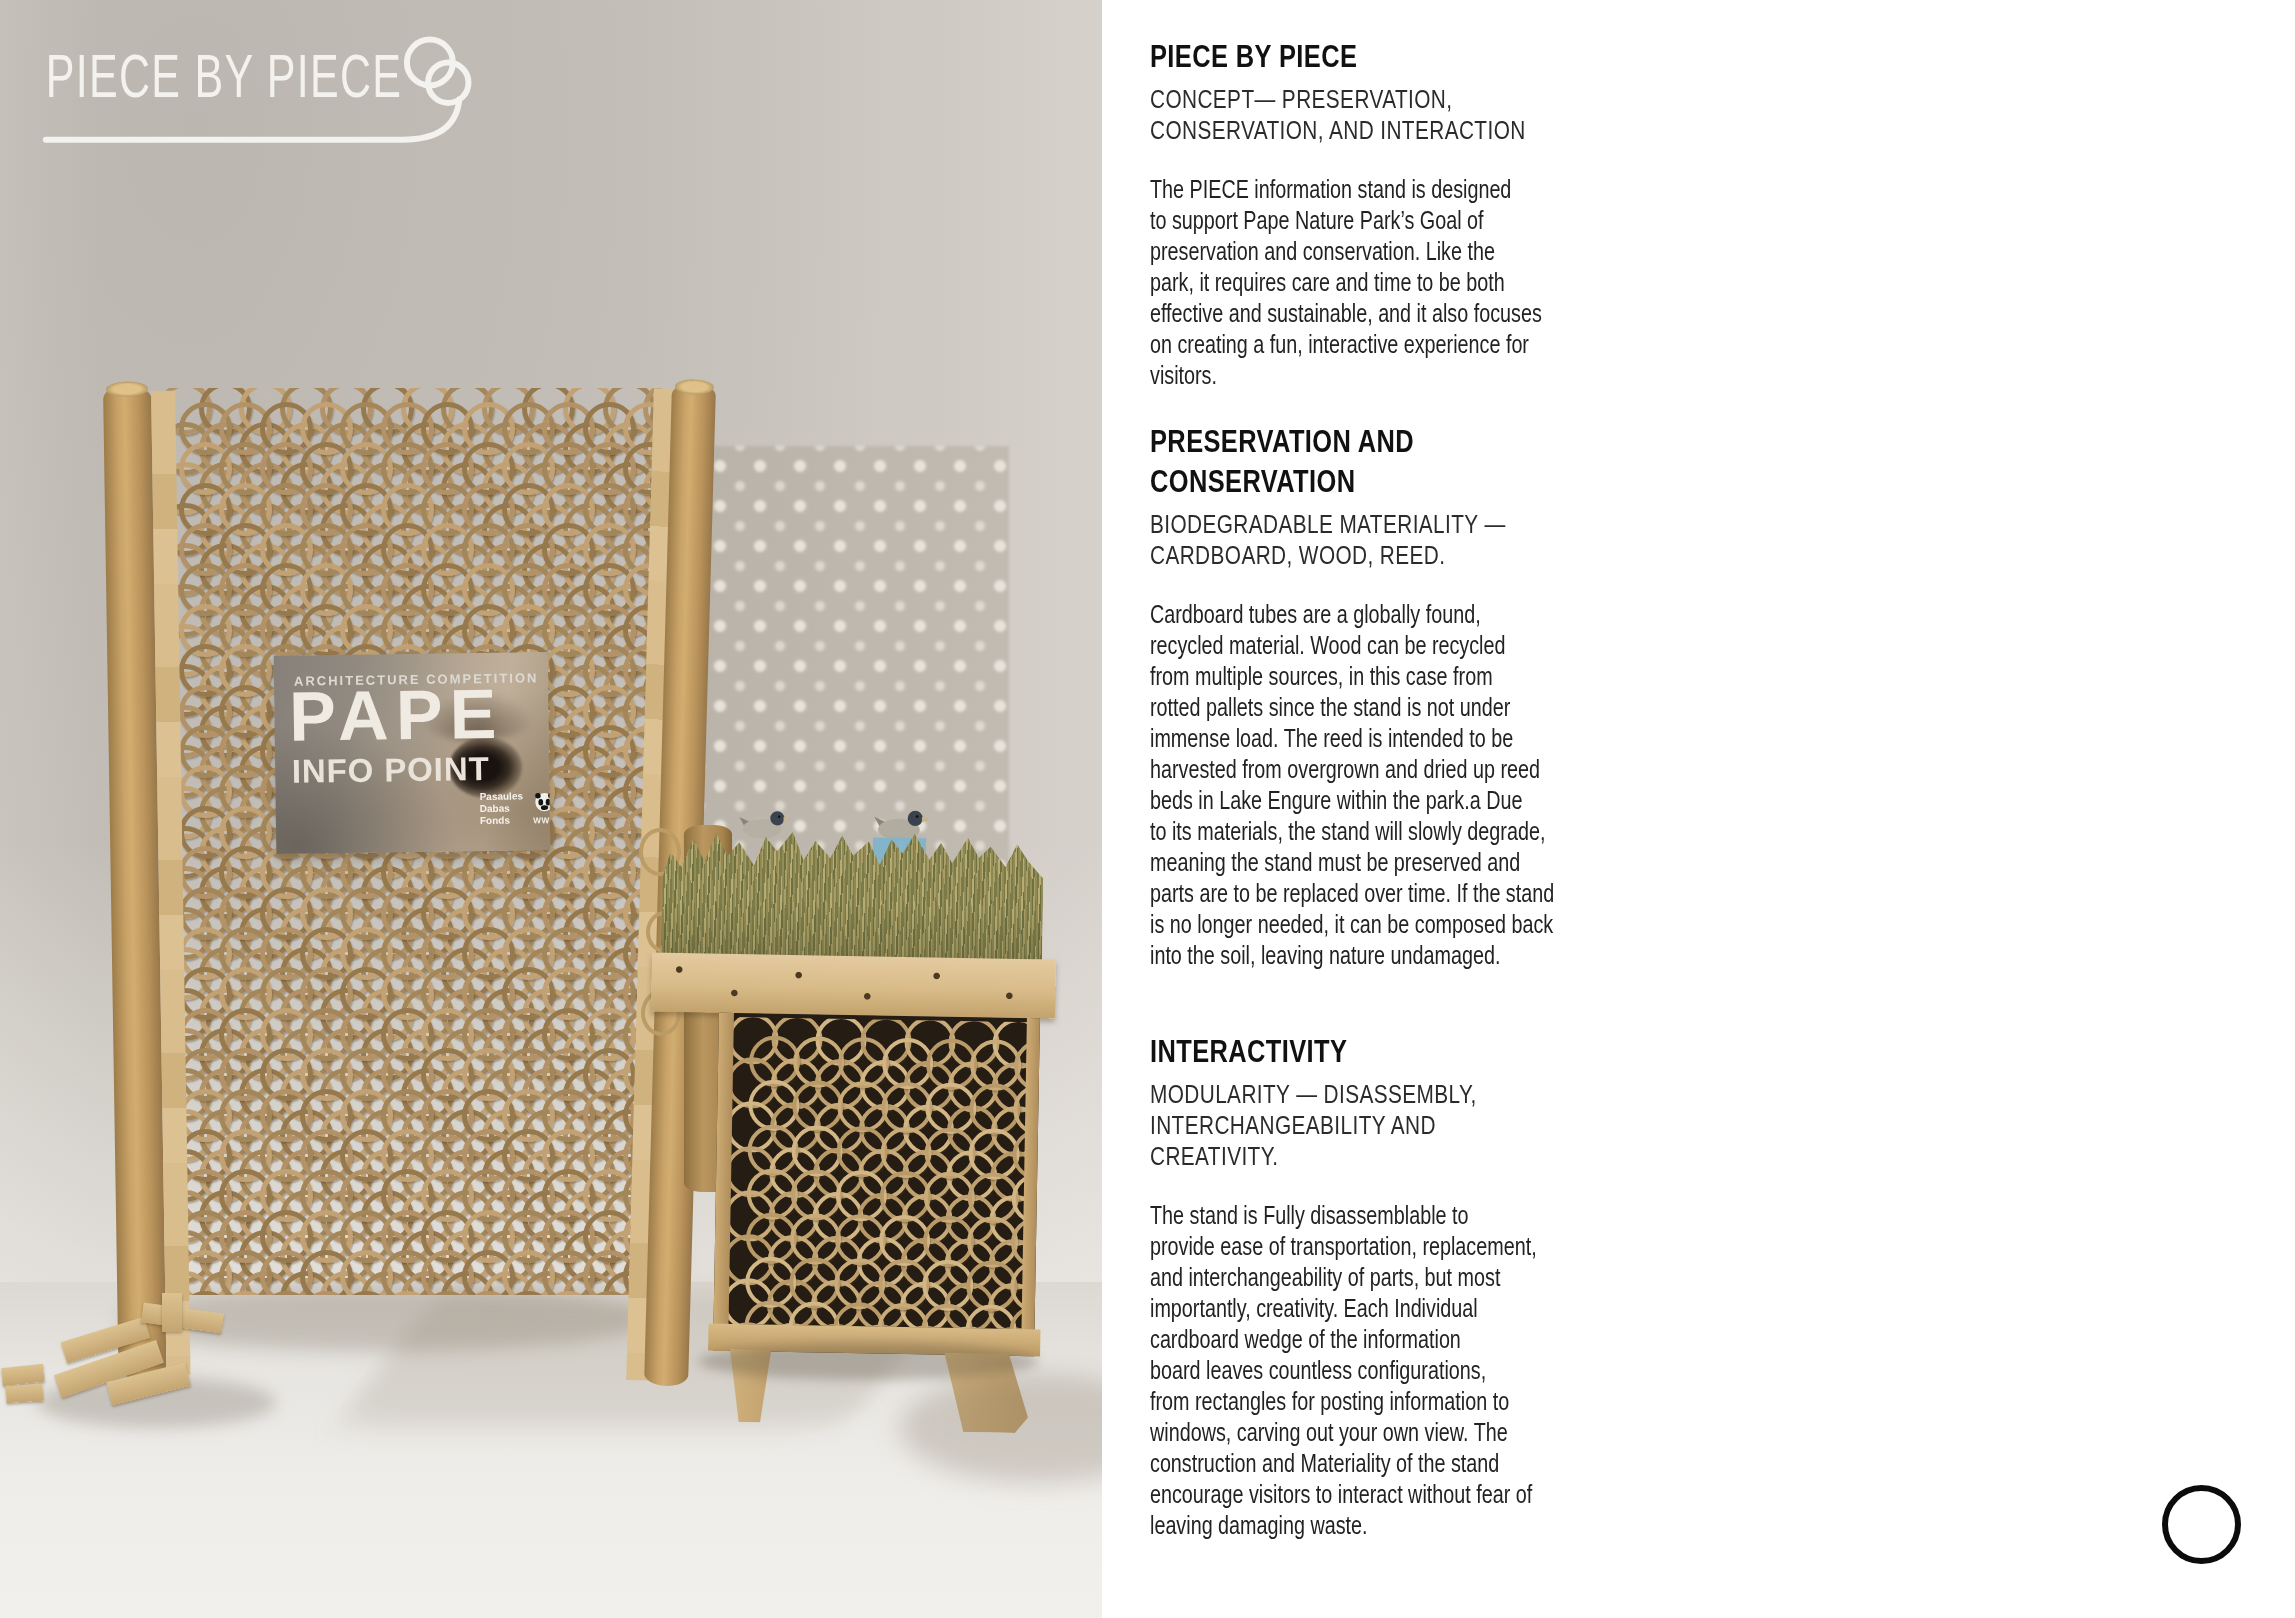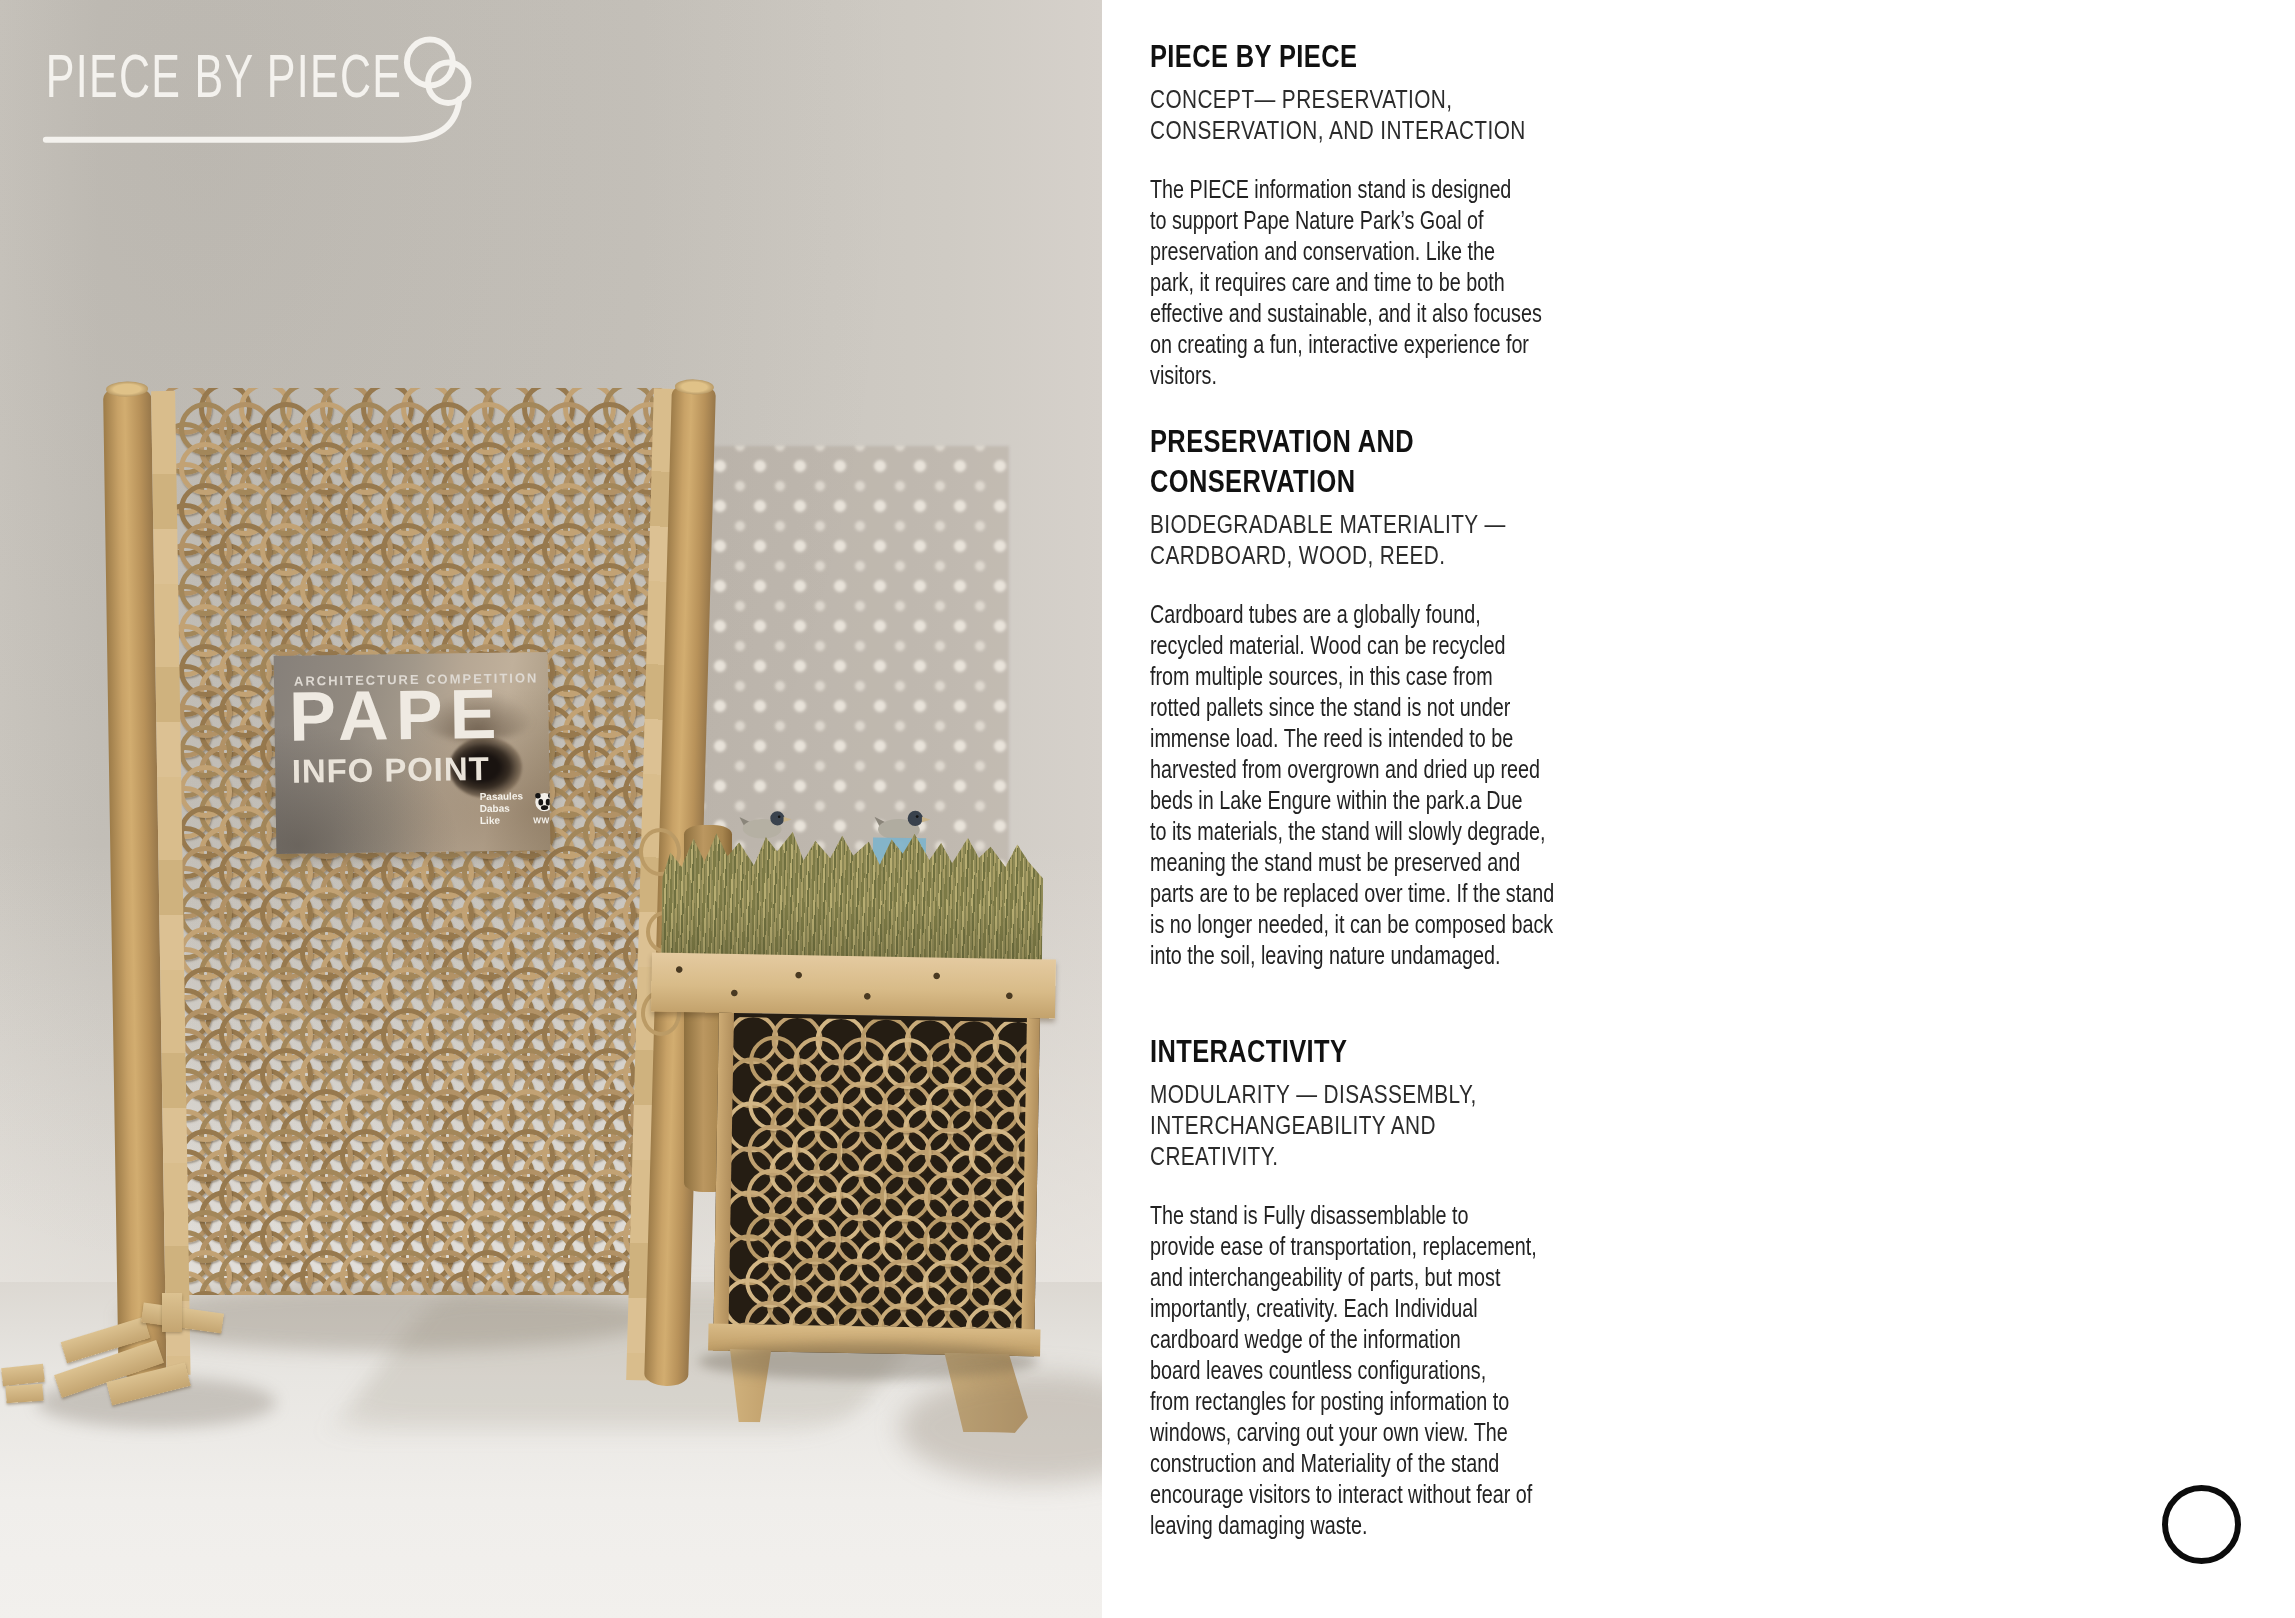--- a/index.html
+++ b/index.html
@@ -781,21 +781,21 @@
 
     <div class="poster">
       <div class="poster-brow"></div>
       <div class="poster-eye"></div>
       <div class="poster-kicker">ARCHITECTURE COMPETITION</div>
       <div class="poster-title">PAPE</div>
       <div class="poster-subtitle">INFO POINT</div>
       <div class="poster-org">
         <div class="org-lines">Pasaules
 Dabas
-Like</div>
+Fonds</div>
         <div class="wwf">
           <svg viewBox="0 0 30 26" width="27.5" height="24">
             <circle cx="15" cy="13" r="10" fill="#f2efe9"></circle>
             <circle cx="8" cy="6" r="3" fill="#141414"></circle>
             <circle cx="22" cy="6" r="3" fill="#141414"></circle>
             <ellipse cx="11" cy="13" rx="2.6" ry="3.6" fill="#141414"></ellipse>
             <ellipse cx="19" cy="13" rx="2.6" ry="3.6" fill="#141414"></ellipse>
             <ellipse cx="15" cy="19" rx="4" ry="2.6" fill="#141414"></ellipse>
           </svg>
           <span class="wwf-label">WWF</span>

